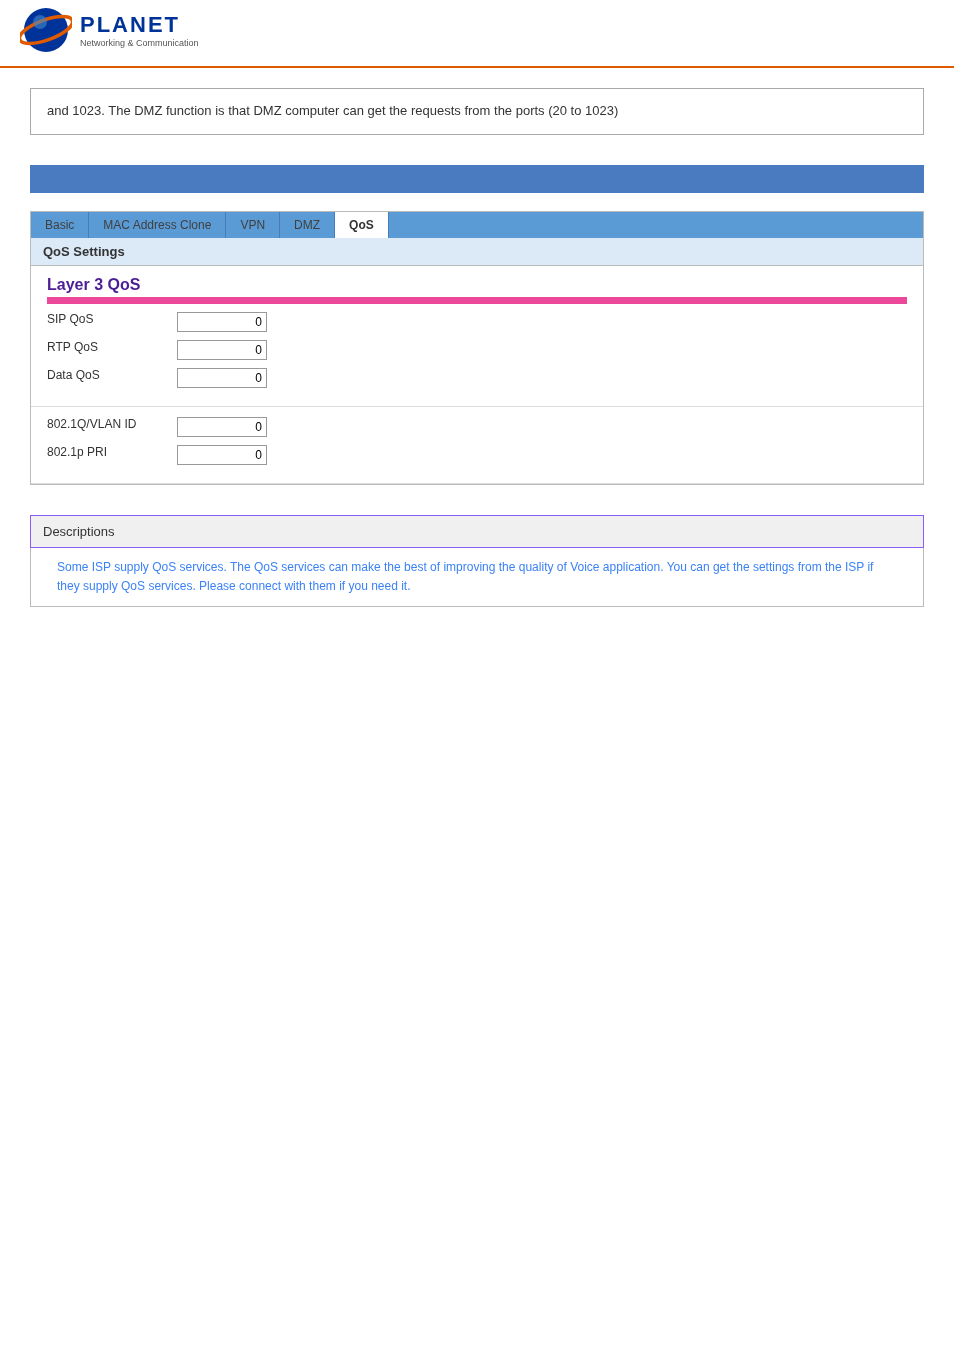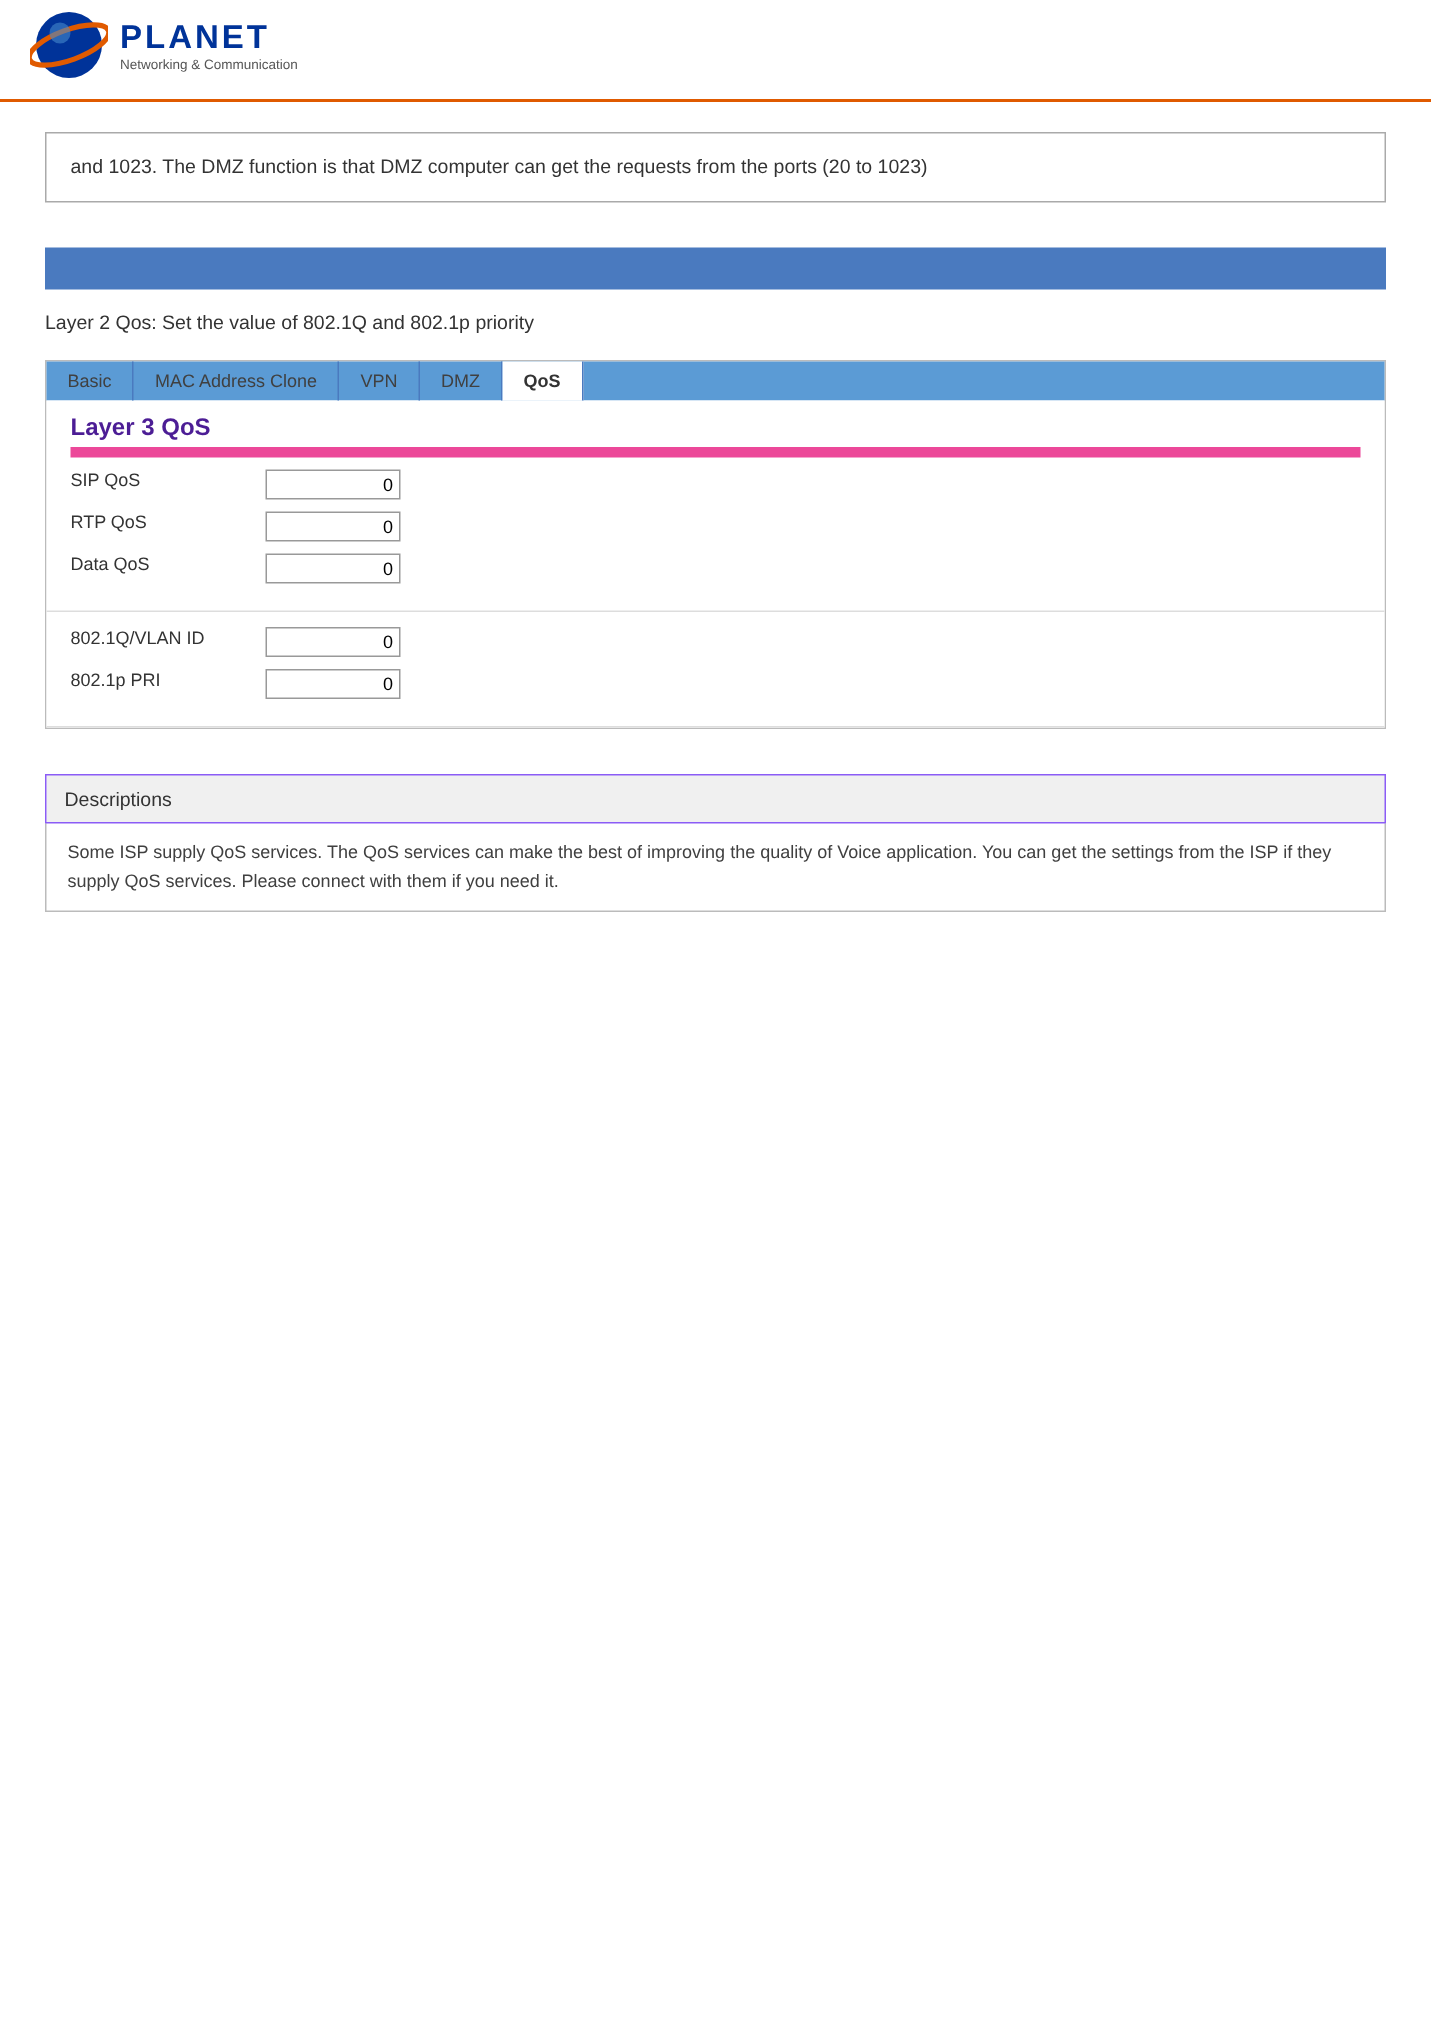--- a/index.html
+++ b/index.html
@@ -155,23 +155,23 @@
       border: 1px solid #8b5cf6;
       padding: 8px 12px;
       font-size: 13px;
       font-weight: normal;
       text-align: left;
       color: #333;
       width: 35%;
     }
     .desc-table td {
       border: 1px solid #bbb;
-      padding: 10px 14px;
-      font-size: 12px;
-      color: #404040;
+      padding: 10px 26px;
+      font-size: 12px;
+      color: #3b82f6;
       line-height: 1.6;
       vertical-align: top;
     }
     .desc-table .full-row td {
       width: 100%;
     }
   </style>
 </head>
 <body>
 
@@ -194,33 +194,33 @@
 </div>
 
 <div class="main-content">
 
   <div class="info-box">
     <div>and 1023. The DMZ function is that DMZ computer can get the requests from the ports (20 to 1023)</div>
   </div>
 
   <div class="blue-banner"></div>
 
-  <p class="desc-text">Layer 2 Qos: Set the value of 802.1Q and 802.1p priority</p>
 
   <div class="tabs-wrapper">
 
     <div class="tab-row">
       <div class="tab">Basic</div>
       <div class="tab">MAC Address Clone</div>
       <div class="tab">VPN</div>
       <div class="tab">DMZ</div>
       <div class="tab active">QoS</div>
     </div>
 
     <div class="qos-panel">
+      <div class="section-header">QoS Settings</div>
 
       <div class="form-section">
         <div class="subsection-title">Layer 3 QoS</div>
         <div class="form-row">
           <span class="form-label">SIP QoS</span>
           <input class="form-input" type="text" value="0" style="">
         </div>
         <div class="form-row">
           <span class="form-label">RTP QoS</span>
           <input class="form-input" type="text" value="0" style="">

